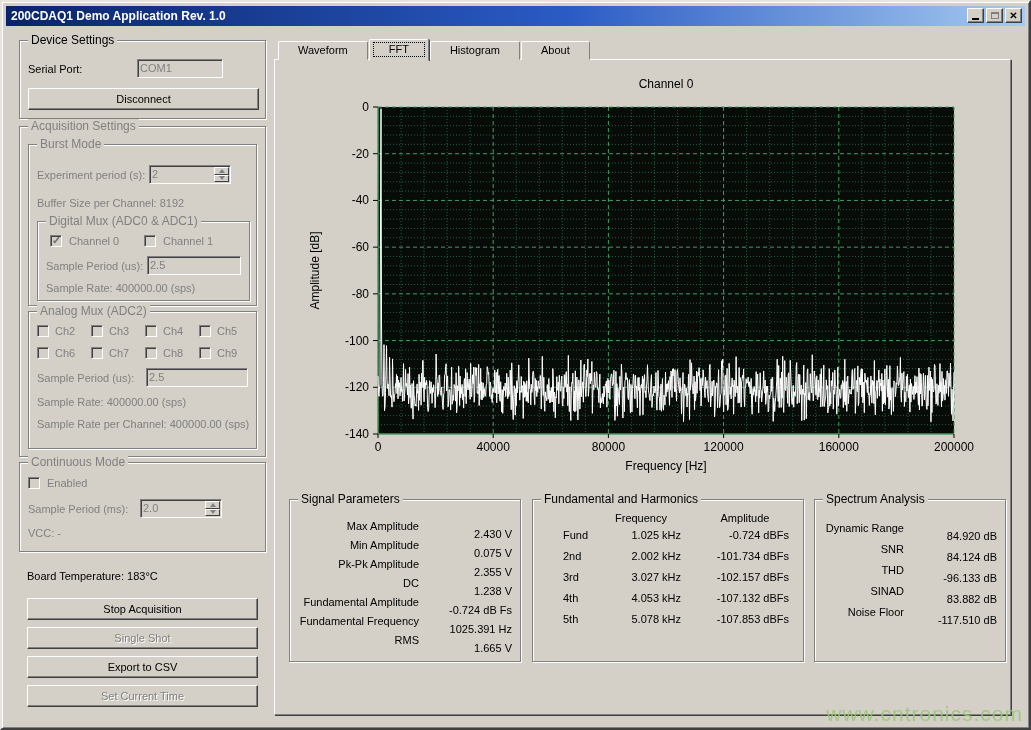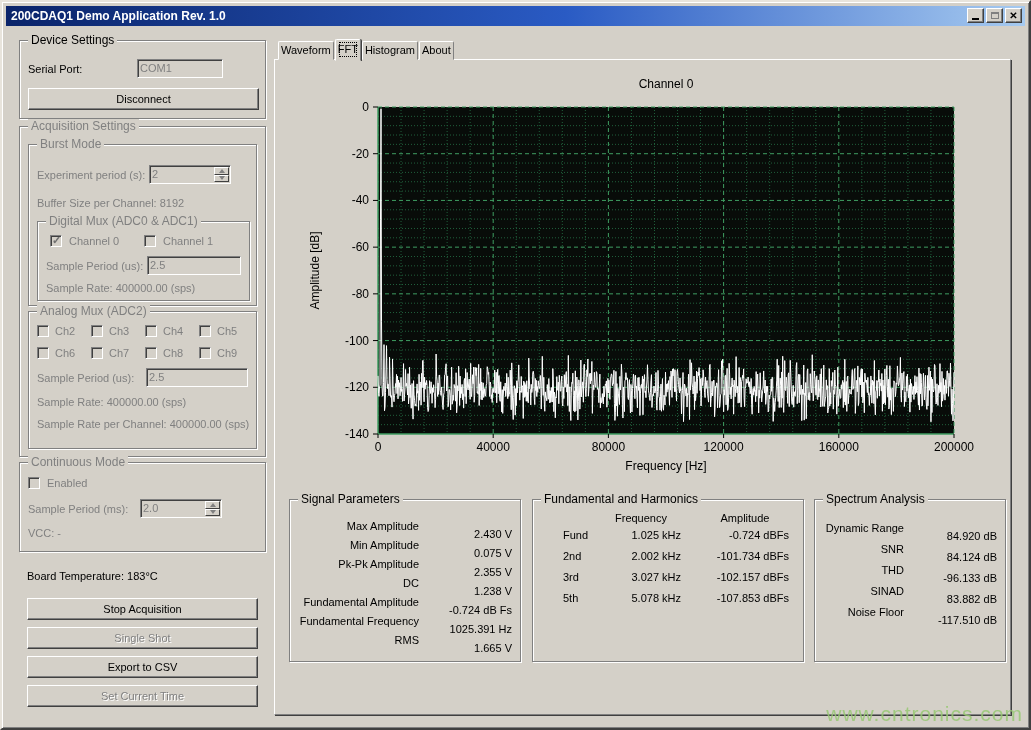--- a/index.html
+++ b/index.html
@@ -32,21 +32,21 @@
   .spin-down::after{border-top:4px solid #808080;}
   .btn{position:absolute;left:8px;width:231px;height:22px;background:#d4d0c8;
     border:1px solid;border-color:#fff #404040 #404040 #fff;box-shadow:inset -1px -1px 0 #808080;
     font-size:11px;color:#000;display:flex;align-items:center;justify-content:center;}
   .btn.dis{color:#808080;text-shadow:1px 1px 0 #fff;}
   .cb{position:absolute;width:12px;height:12px;background:#d4d0c8;border:1px solid;
     border-color:#808080 #fff #fff #808080;box-shadow:inset 1px 1px 0 #404040;}
   .cb.checked::after{content:"✓";position:absolute;left:1px;top:-2px;font-size:11px;color:#707070;font-weight:bold;}
   .cb-lbl{position:absolute;font-size:11px;color:#808080;white-space:nowrap;}
   .tabs{position:absolute;left:276px;top:39px;display:flex;z-index:3;}
-  .tab{height:19px;padding:2px 2px 0;background:#d4d0c8;border:1px solid;
+  .tab{height:19px;padding:2px 19px 0;background:#d4d0c8;border:1px solid;
     border-color:#fff #808080 #d4d0c8 #fff;border-radius:2px 2px 0 0;font-size:11px;color:#000;margin-right:1px;position:relative;}
   .tab.active{height:22px;margin-top:-2px;padding-top:3px;z-index:4;
     box-shadow:1px 0 0 #404040;}
   .tab.active::after{content:"";position:absolute;inset:2px 3px 3px 3px;border:1px dotted #000;}
   .tabpage{position:absolute;left:272px;top:57px;width:737px;height:656px;background:#d4d0c8;
     border:1px solid;border-color:#fff #808080 #808080 #fff;box-shadow:1px 1px 0 #404040;}
   .kv{position:absolute;left:6px;right:6px;top:12px;}
   .kvrow{display:grid;grid-template-columns:1fr 95px;height:19px;align-items:center;}
   .kvl,.kvv{font-size:11px;color:#000;text-align:right;white-space:nowrap;}
   .kvv{padding-right:2px;margin-top:16px;}
@@ -317,20 +317,25 @@
             <span class="hname">2nd</span>
             <span class="hfreq">2.002  kHz</span>
             <span class="hamp">-101.734  dBFs</span>
           </div>
           <div class="hrow">
             <span class="hname">3rd</span>
             <span class="hfreq">3.027  kHz</span>
             <span class="hamp">-102.157  dBFs</span>
           </div>
           <div class="hrow">
+            <span class="hname">4th</span>
+            <span class="hfreq">4.053  kHz</span>
+            <span class="hamp">-107.132  dBFs</span>
+          </div>
+          <div class="hrow">
             <span class="hname">5th</span>
             <span class="hfreq">5.078  kHz</span>
             <span class="hamp">-107.853  dBFs</span>
           </div>
         </div>
     </div>
   </div>
 
   <div class="group" style="left:812px;top:497px;width:192px;height:163px;">
     <span class="legend">Spectrum Analysis</span>

